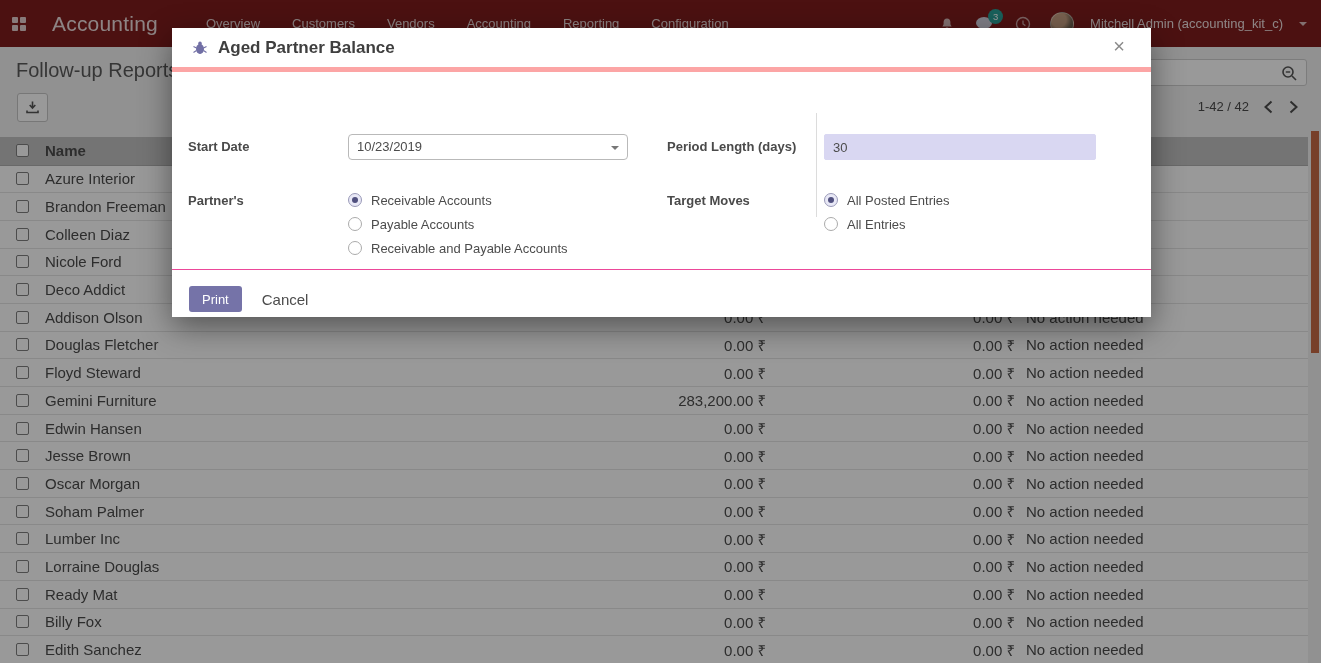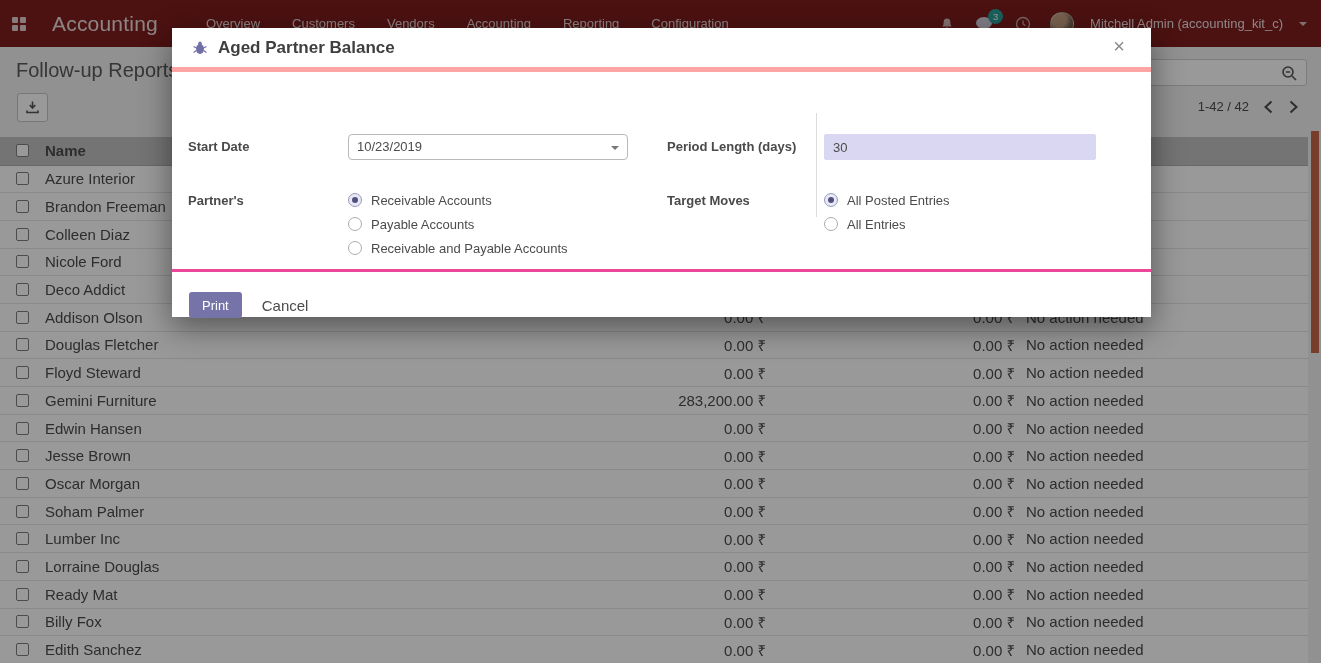--- a/index.html
+++ b/index.html
@@ -73,21 +73,21 @@
   .date-input .caret { position:absolute; right:8px; top:11px; width:0; height:0;
     border-left:4px solid transparent; border-right:4px solid transparent; border-top:4px solid #777; }
   .num-input { width:272px; height:26px; border:1px solid #d9d7f2; border-radius:2px; background:#d9d7f2;
     padding:0 8px; line-height:26px; color:#4c4c4c; cursor:text; }
   .radio-row { height:24px; display:flex; align-items:center; gap:9px; cursor:pointer; }
   .radio { width:14px; height:14px; border-radius:50%; border:1px solid #ababab; background:#fff;
     display:flex; align-items:center; justify-content:center; }
   .radio.checked { background:#e8e8f6; border-color:#9a9ab8; }
   .radio.checked::after { content:""; width:6px; height:6px; border-radius:50%; background:#50507e; }
   .vline { position:absolute; left:644px; top:41px; width:1px; height:104px; background:#dcdcdc; }
-  .modal-footer { flex:0 0 59px; border-top:3px solid #ec4899; display:flex; align-items:flex-end;
+  .modal-footer { flex:0 0 59px; border-top:1px solid #ec4899; display:flex; align-items:center;
     padding:10px 17px; gap:20px; }
   .btn-print { background:#7573a8; color:#fff; border:none; border-radius:3px; height:26px;
     padding:0 13px; font-size:13px; cursor:pointer; font-family:"Liberation Sans",sans-serif; }
   .btn-cancel { background:none; border:none; color:#4c4c4c; font-size:15px; cursor:pointer;
     padding:4px 0; font-family:"Liberation Sans",sans-serif; }
 </style>
 </head>
 <body>
 
 <div class="screen">

